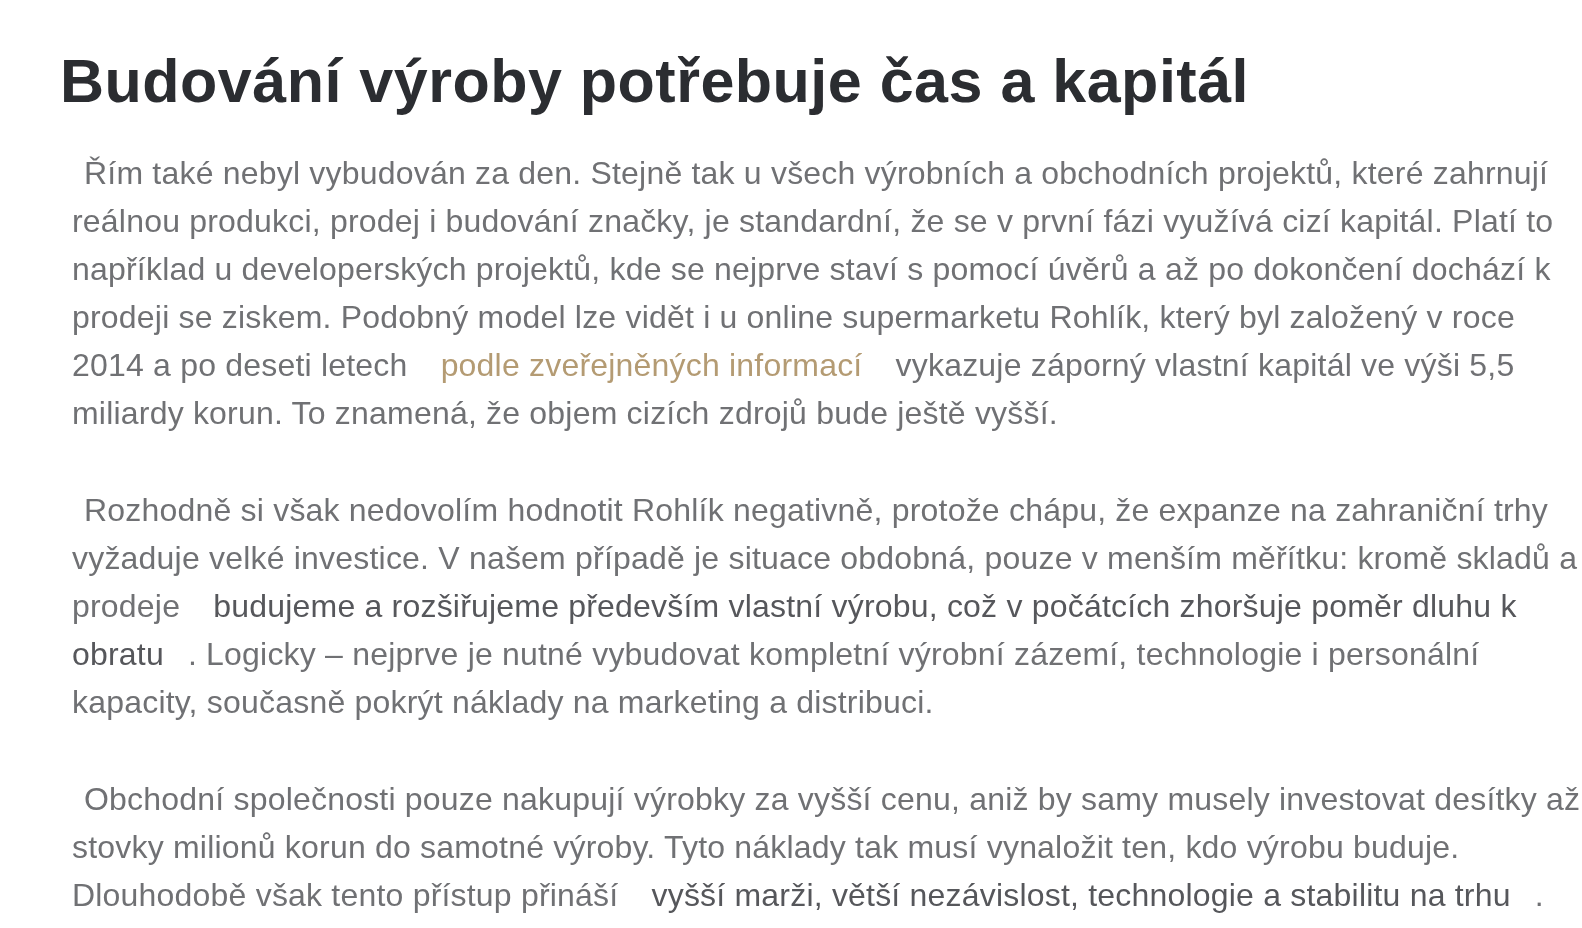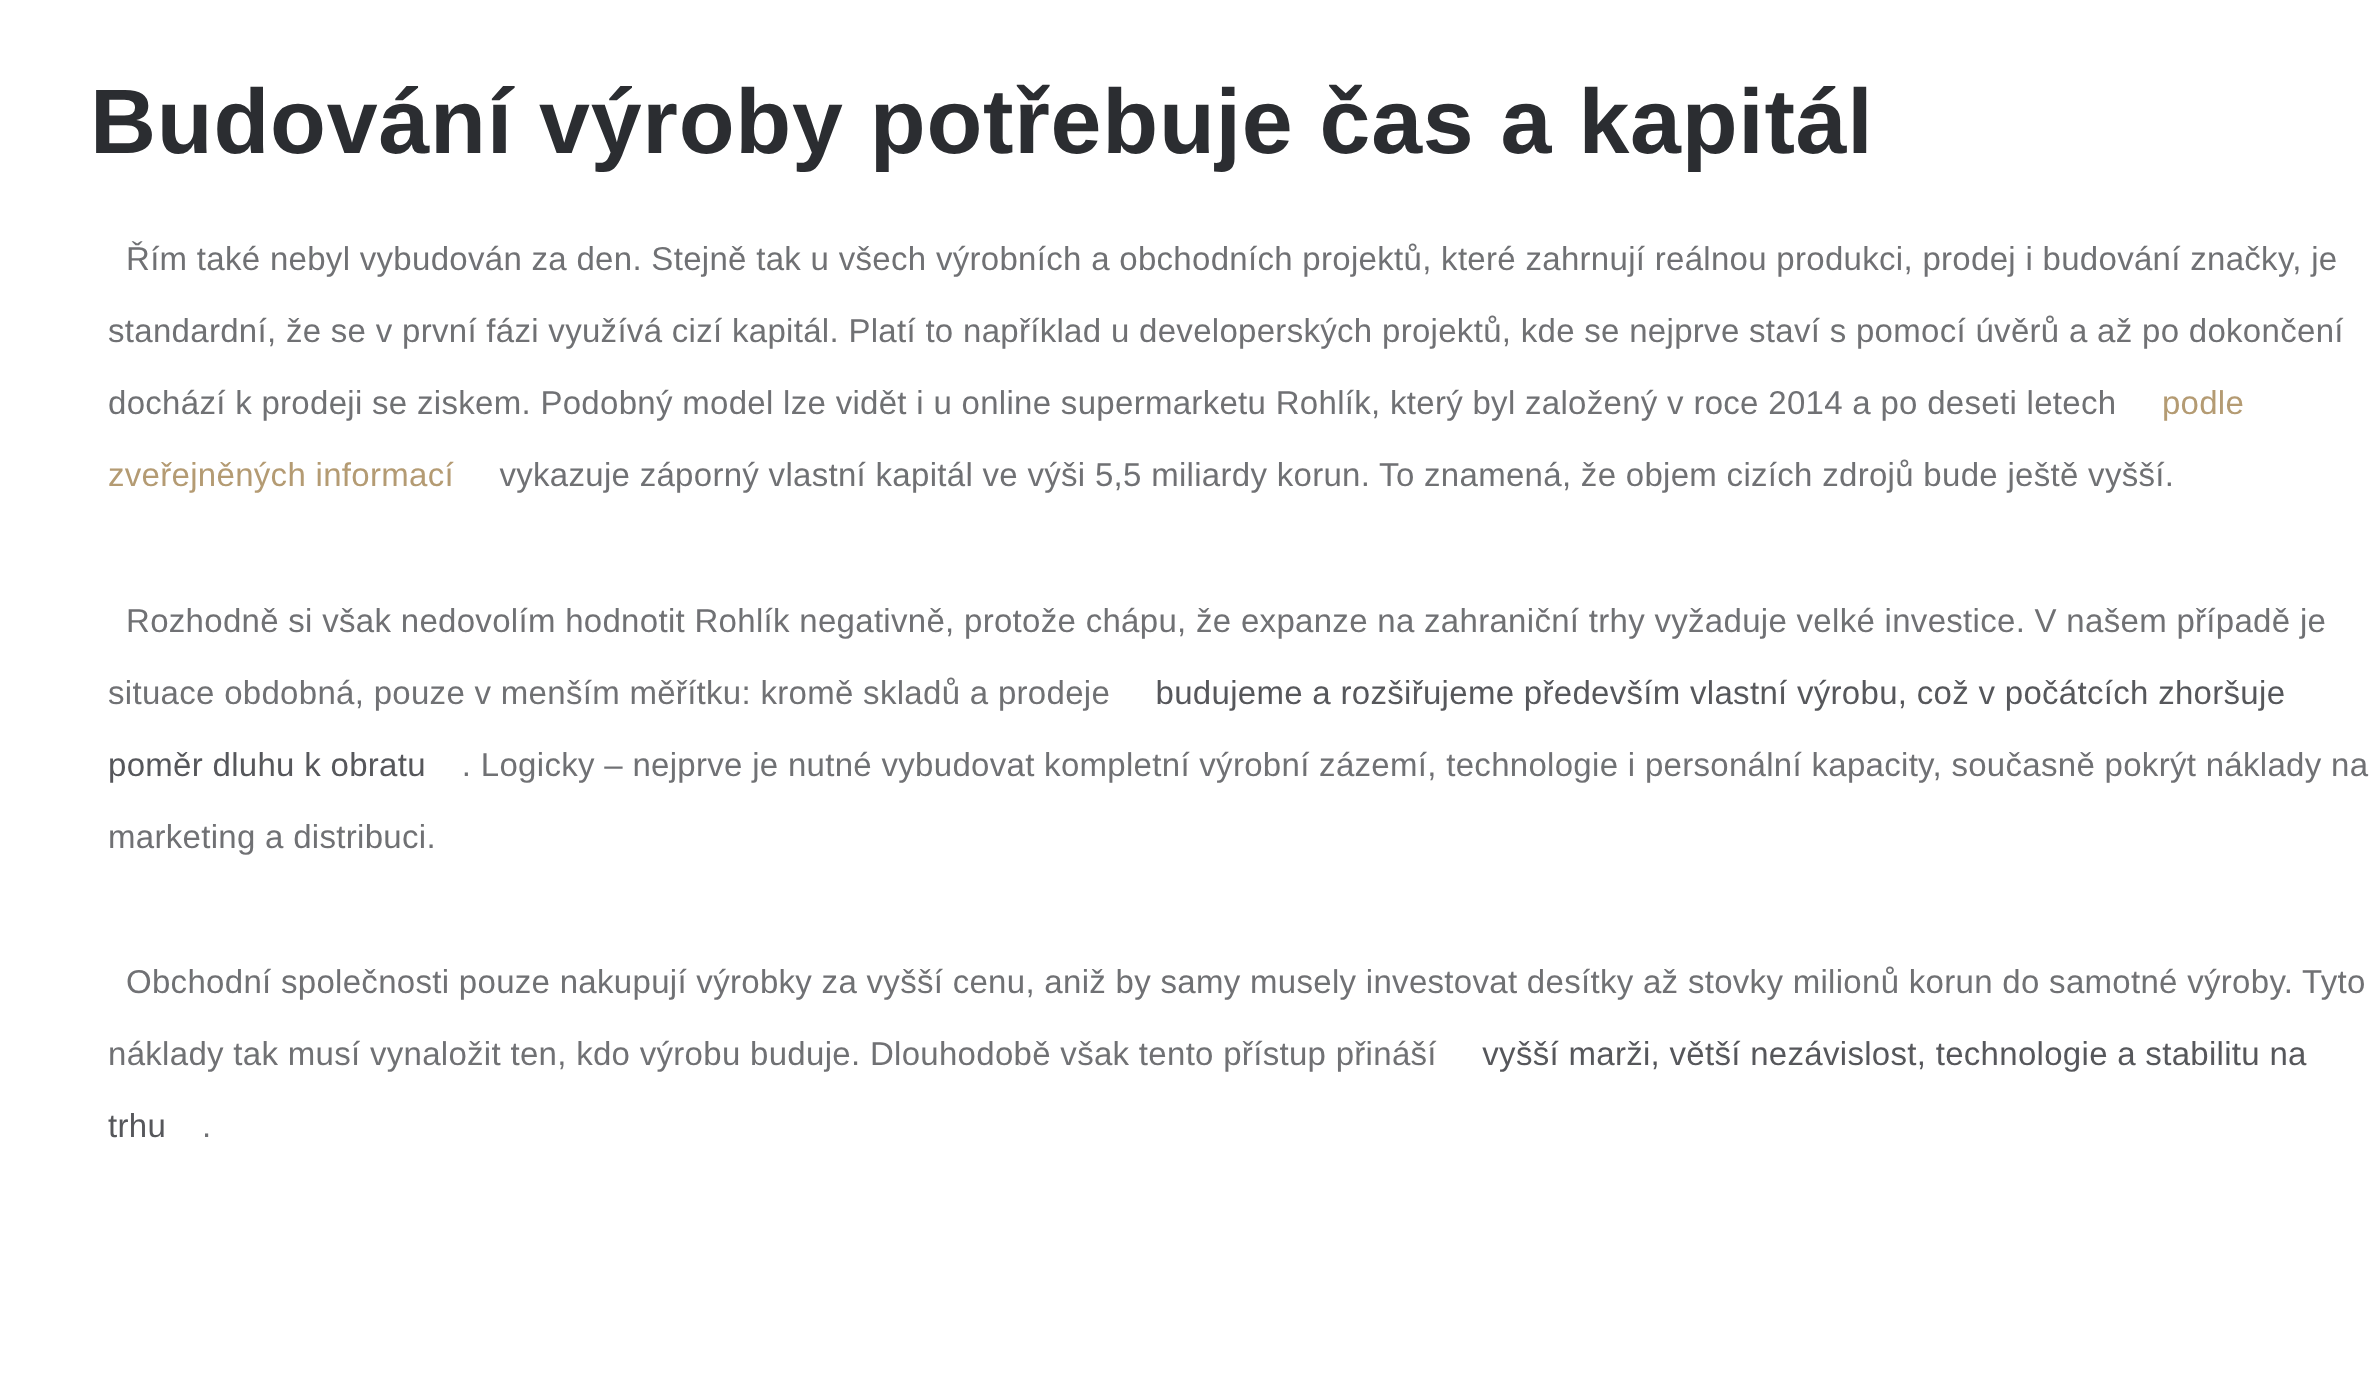--- a/index.html
+++ b/index.html
@@ -19,21 +19,21 @@
   .article{width:1534px;}
   h1.page-title{
     font-size:61px;
     font-weight:700;
     letter-spacing:0.5px;
     color:var(--heading-color);
     line-height:1.3;
     margin:0 0 28px 0;
   }
   p.para{
-    font-size:22px;
+    font-size:32px;
     line-height:48px;
     letter-spacing:0.2px;
     margin:0 0 49px 0;
     color:var(--body-color);
   }
   p.para:last-child{margin-bottom:0;}
   p.para strong{
     font-weight:400;
     color:var(--bold-color);
   }

